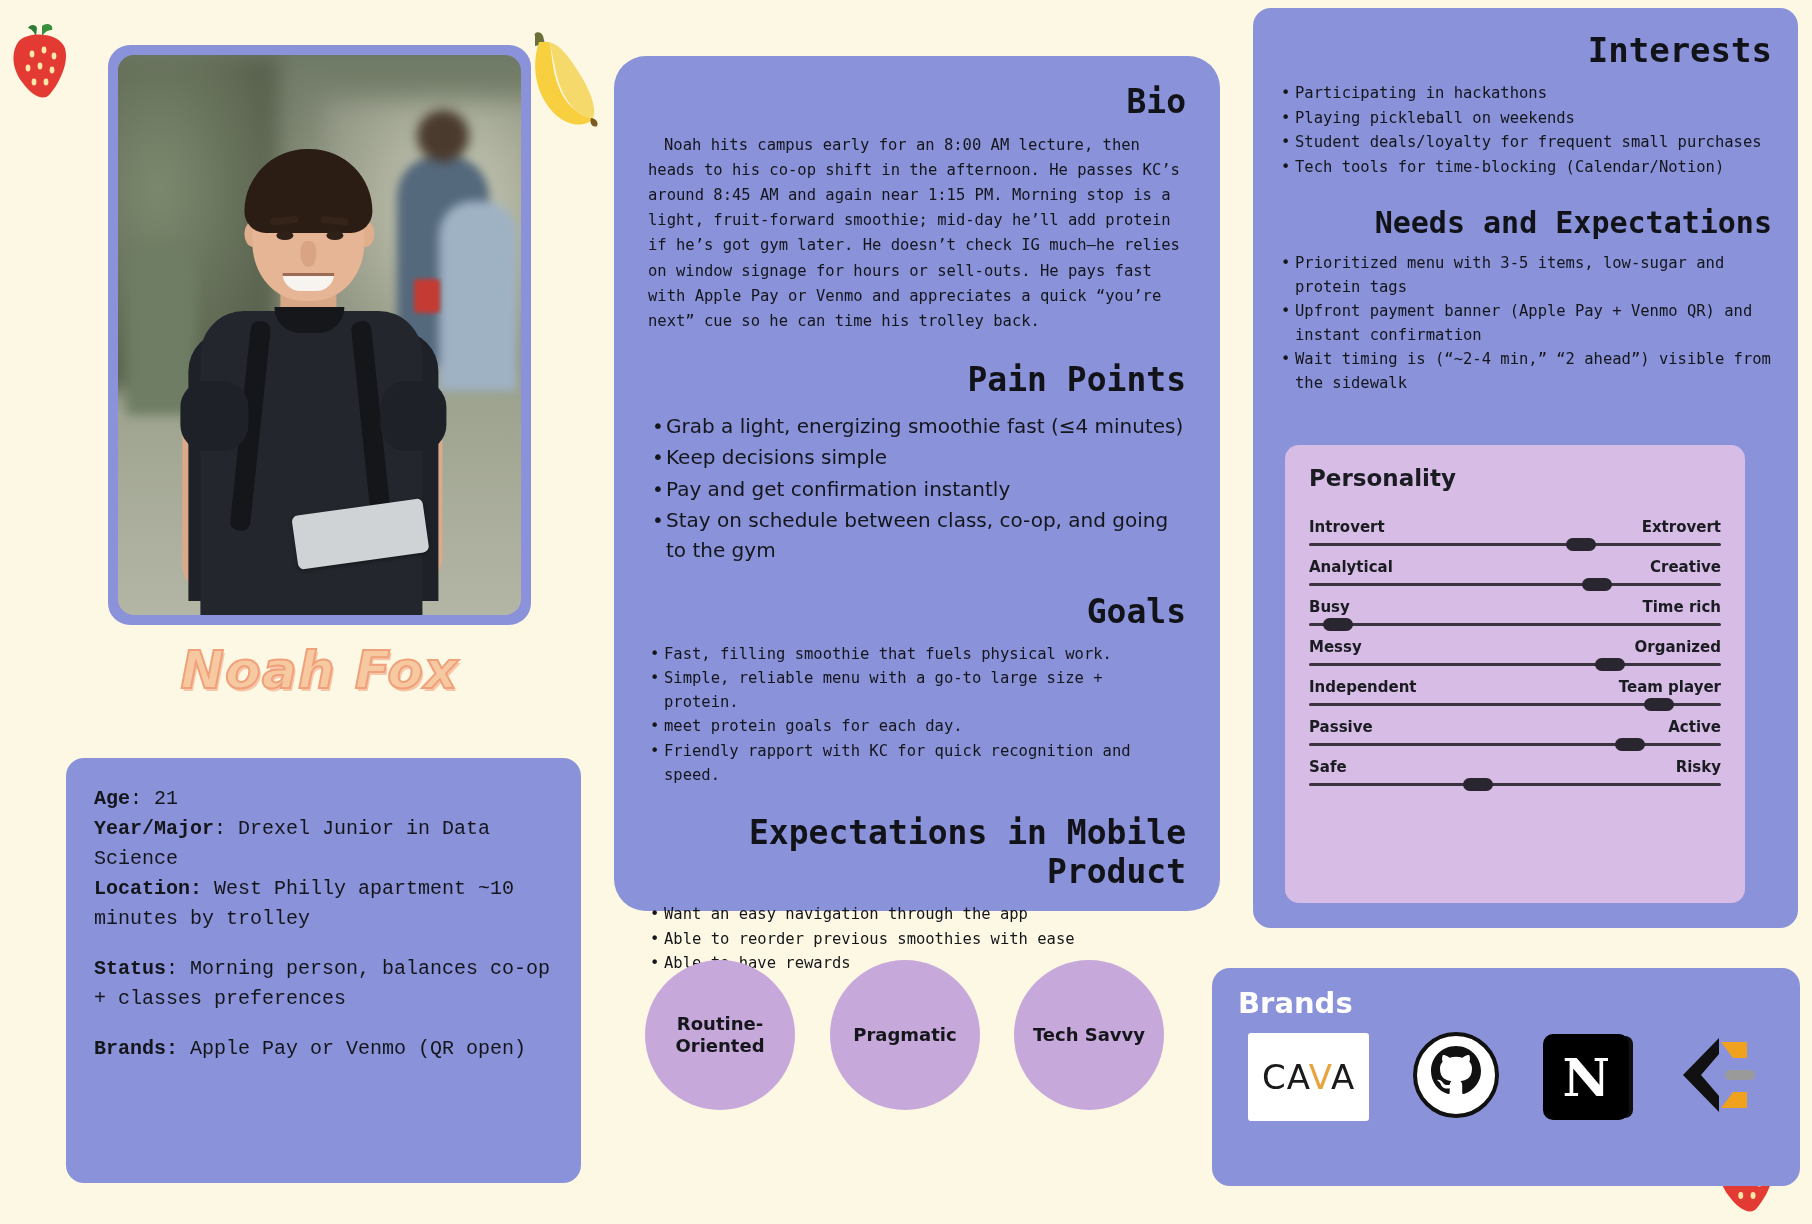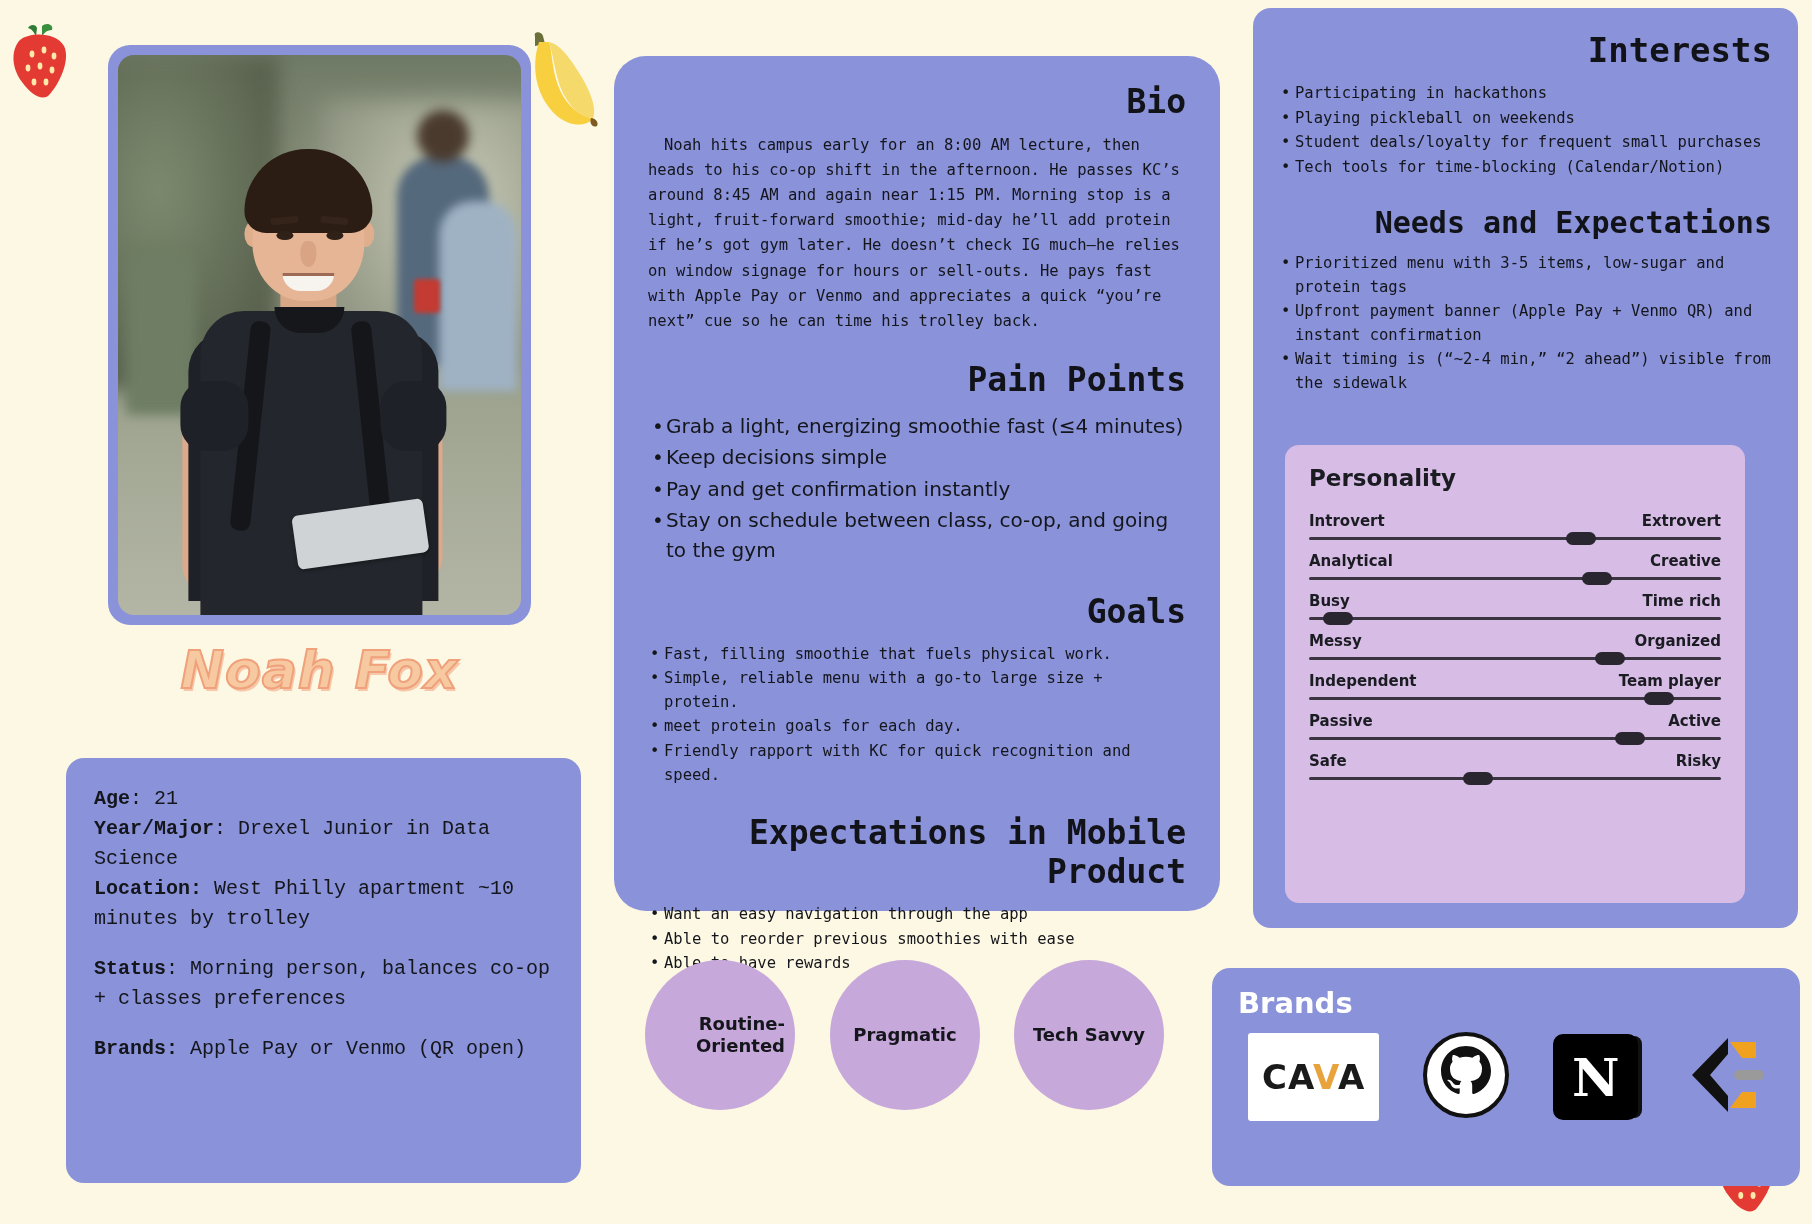--- a/index.html
+++ b/index.html
@@ -154,21 +154,21 @@
     background: #c7a8da;
     display: flex; align-items: center; justify-content: center;
     text-align: center;
     font-family: "DejaVu Sans", sans-serif;
     font-weight: 700;
     font-size: 18px;
     color: #14161c;
     line-height: 1.22;
     padding: 0 10px;
   }
-  .c1 { left: 645px; top: 960px; text-align: right; }
+  .c1 { left: 645px; top: 960px; }
   .c2 { left: 830px; top: 960px; }
   .c3 { left: 1014px; top: 960px; }
 
   
   .right-card {
     position: absolute;
     left: 1253px; top: 8px;
     width: 545px; height: 920px;
     background: #8a92d9;
     border-radius: 18px;
@@ -184,21 +184,21 @@
     width: 460px; height: 458px;
     background: #d7bce6;
     border-radius: 14px;
     padding: 20px 24px;
   }
   .personality h3 {
     font-family: "DejaVu Sans", sans-serif;
     font-size: 23px;
     font-weight: 700;
     color: #1a1c22;
-    margin-bottom: 21px;
+    margin-bottom: 27px;
   }
   .pers-row { margin-bottom: 12px; }
   .pers-labels {
     display: flex; justify-content: space-between;
     font-family: "DejaVu Sans", sans-serif;
     font-weight: 700; font-size: 15px; color: #1a1c22;
     margin-bottom: 7px;
   }
   .track {
     position: relative;
@@ -221,21 +221,21 @@
     padding: 18px 26px;
   }
   .brands-card h2 {
     font-family: "DejaVu Sans", sans-serif;
     font-size: 29px; font-weight: 700; color: #ffffff;
     margin-bottom: 12px;
   }
   .brand-row { display: flex; align-items: center; gap: 44px; padding-left: 10px; }
   .cava-logo {
     background: #ffffff; padding: 24px 14px; border-radius: 3px;
-    font-family: "DejaVu Sans", sans-serif; font-weight: 700; font-size: 34px;
+    font-family: "DejaVu Sans", sans-serif; font-weight: 400; font-size: 34px;
     letter-spacing: 1px; color: #1a1a1a;
   }
   .cava-logo .v { color: #e8a33d; }
   .notion-logo {
     width: 86px; height: 86px; background: #000; border-radius: 10px;
     display:flex; align-items:center; justify-content:center;
     color:#fff; font-family:"DejaVu Serif", serif; font-weight:700; font-size:52px;
     box-shadow: 6px 0 0 -2px #111;
   }
 

